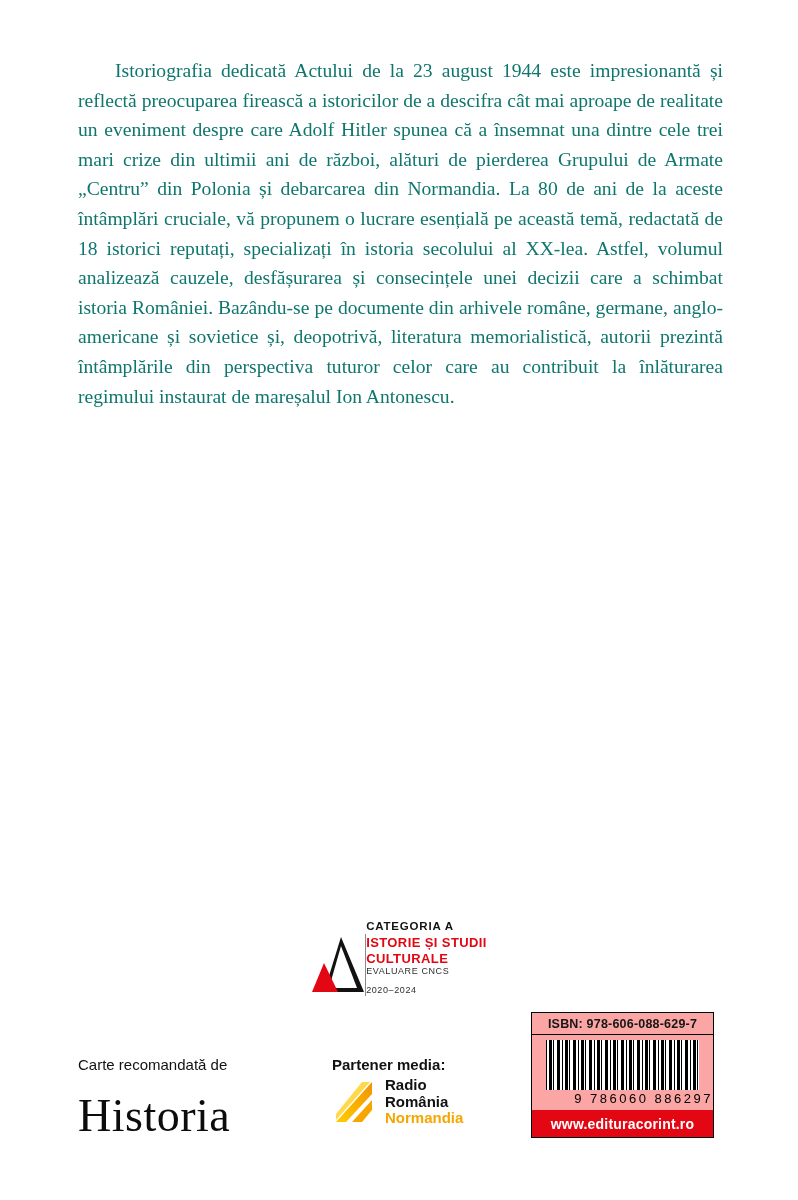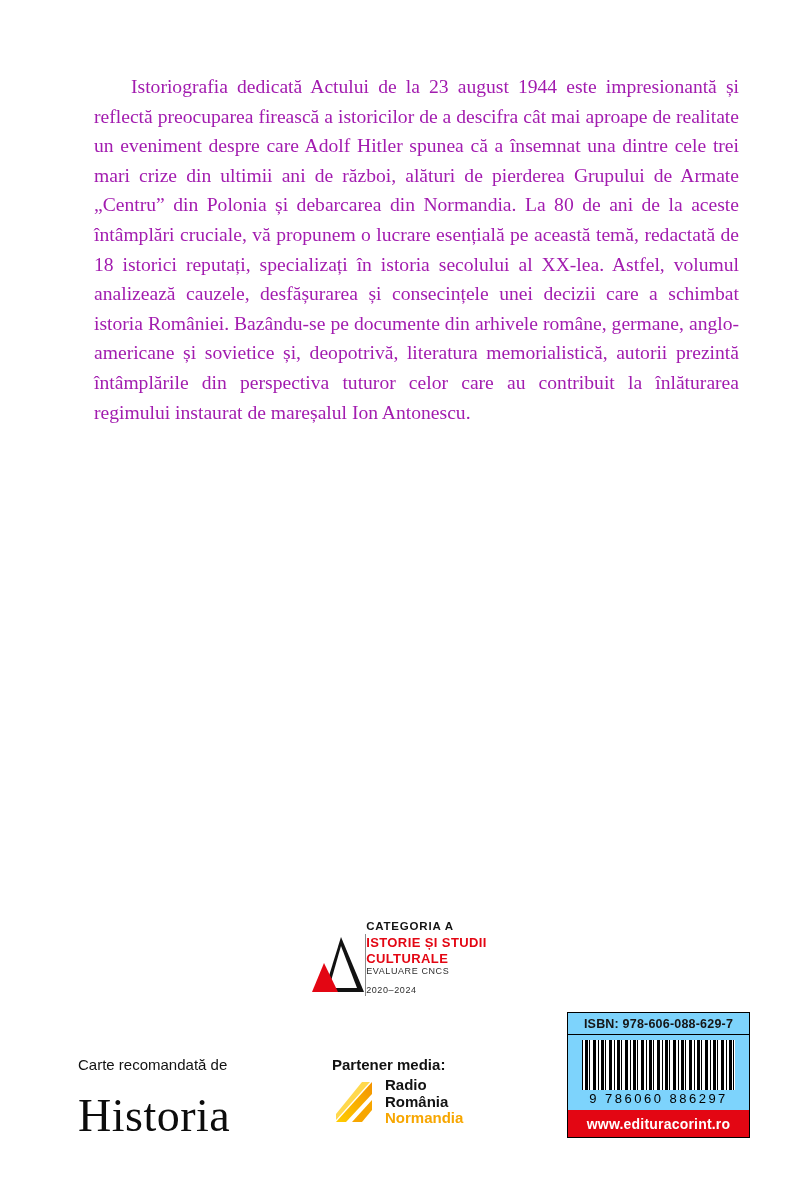--- a/index.html
+++ b/index.html
@@ -15,27 +15,27 @@
     position:relative;
     font-family:"Liberation Sans",sans-serif;
     color:#161616;
     overflow:hidden;
   }
 
   
   .blurb{
     position:absolute;
     left:78px;top:56px;width:645px;
-    margin:16px;
+    margin:0;
     font-family:"Liberation Serif",serif;
     font-size:19.6px;
     line-height:29.6px;
     text-align:justify;
     text-indent:37px;
-    color:#a21caf;
+    color:#0f766e;
   }
 
   
   .badge{
     position:absolute;
     top:920px;left:0;right:0;
     display:flex;justify-content:center;align-items:flex-end;
   }
   .badge-logo{width:54px;height:60px;flex:0 0 auto;}
   .badge-divider{width:1px;height:62px;background:#8a8a8a;}
@@ -67,37 +67,37 @@
   .partner-label{font-size:15px;font-weight:bold;color:#121212;}
   .partner-row{display:flex;align-items:center;gap:9px;margin-top:4px;}
   .radio-logo{width:44px;height:44px;flex:0 0 auto;}
   .radio-text div{
     font-size:15px;font-weight:bold;line-height:16.5px;color:#121212;
   }
   .radio-text .cultural{color:var(--orange);}
 
   .isbn-box{
     position:absolute;left:531px;top:1012px;width:183px;
-    border:1px solid #000;background:#7dd3fc;margin-left:36px;
+    border:1px solid #000;background:#fca5a5;
   }
   .isbn-label{
     font-size:12.5px;font-weight:bold;text-align:center;
     padding:4px 0 3px;border-bottom:1px solid #000;
     letter-spacing:0.2px;
   }
   .barcode{
     height:50px;margin:5px 14px 0;
     background:repeating-linear-gradient(90deg,
       #000 0 1.5px,#fff 1.5px 3.5px,
       #000 3.5px 6px,#fff 6px 7.5px,
       #000 7.5px 8.5px,#fff 8.5px 11px,
       #000 11px 14px,#fff 14px 16px);
   }
   .isbn-digits{
-    text-align:center;font-size:13px;letter-spacing:2.5px;
+    text-align:right;font-size:13px;letter-spacing:2.5px;
     padding:1px 0 4px;color:#000;
   }
   .website{
     background:var(--red);color:#fff;text-align:center;
     font-weight:bold;font-size:14px;padding:6px 0 5px;
     letter-spacing:0.2px;
   }
 </style>
 </head>
 <body>

